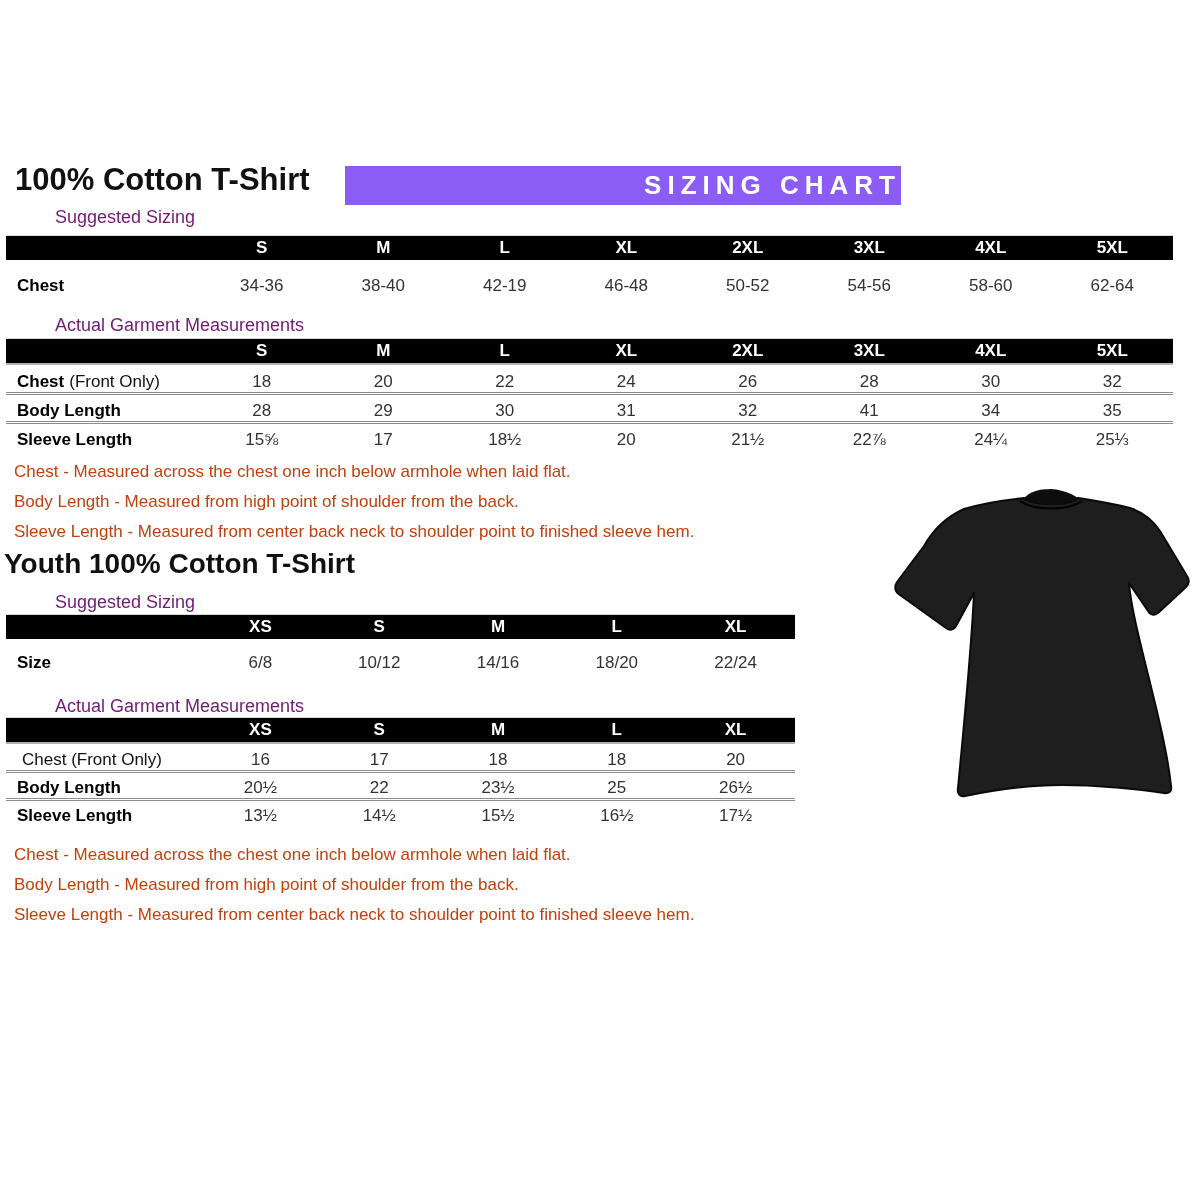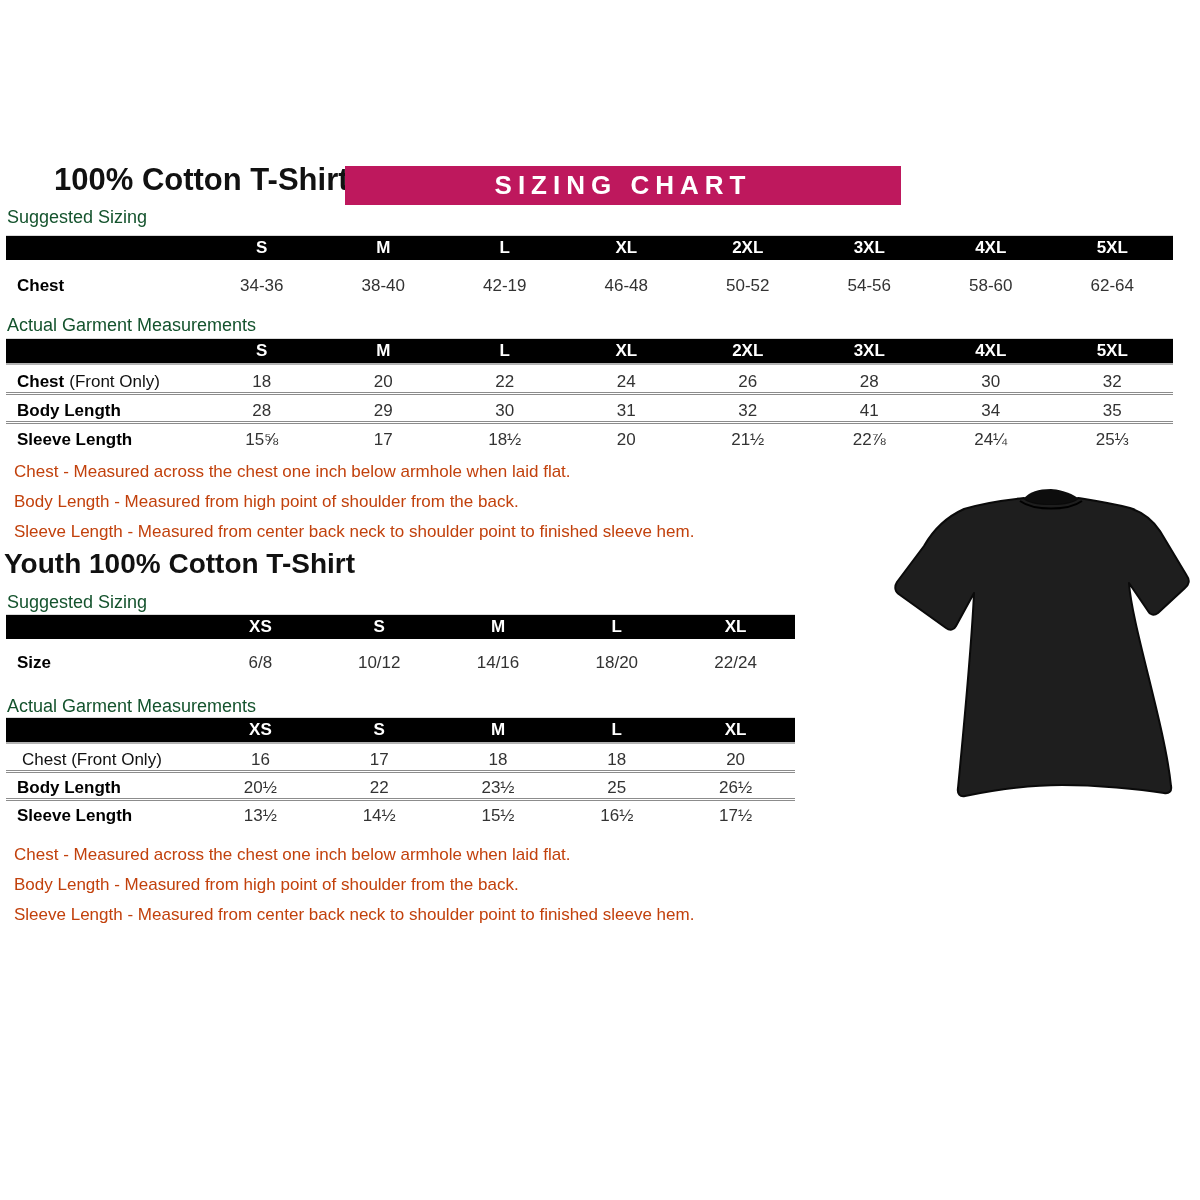--- a/index.html
+++ b/index.html
@@ -1,25 +1,25 @@
 <!DOCTYPE html>
 <html><head>
 <meta charset="utf-8">
 <style>
   * { margin:0; padding:0; box-sizing:border-box; }
   html,body { width:1200px; height:1200px; background:#ffffff; }
   body { position:relative; font-family:"Liberation Sans","DejaVu Sans",sans-serif; color:#1a1a1a; overflow:hidden; }
   .abs { position:absolute; }
 
-  #title { left:15px; top:162px; font-size:31px; font-weight:bold; color:#111;margin-left:39px; }
-  #banner { left:345px; top:166px; width:556px; height:39px; background:#be185d;
-            color:#fff; display:flex; align-items:center; justify-content:center;
+  #title { left:15px; top:162px; font-size:31px; font-weight:bold; color:#111; }
+  #banner { left:345px; top:166px; width:556px; height:39px; background:#8b5cf6;
+            color:#fff; display:flex; align-items:center; justify-content:flex-end;
             font-size:26px; font-weight:bold; letter-spacing:6px; }
 
-  .sec-label { font-size:18px; color:#14532d; }
+  .sec-label { font-size:18px; color:#701a75;margin-left:48px; }
   #sl-adult-sugg   { left:7px; top:207px; }
   #sl-adult-actual { left:7px; top:315px; }
   #sl-youth-sugg   { left:7px; top:592px; }
   #sl-youth-actual { left:7px; top:696px; }
 
   #youth-title { left:4px; top:548px; font-size:28px; font-weight:bold; color:#111; }
 
   .tbl { left:6px; border-top:1px solid #d9d9d9; }
   .thead { display:flex; background:#000; }
   .th { flex:1; color:#fff; font-weight:bold; font-size:17px; text-align:center; }

